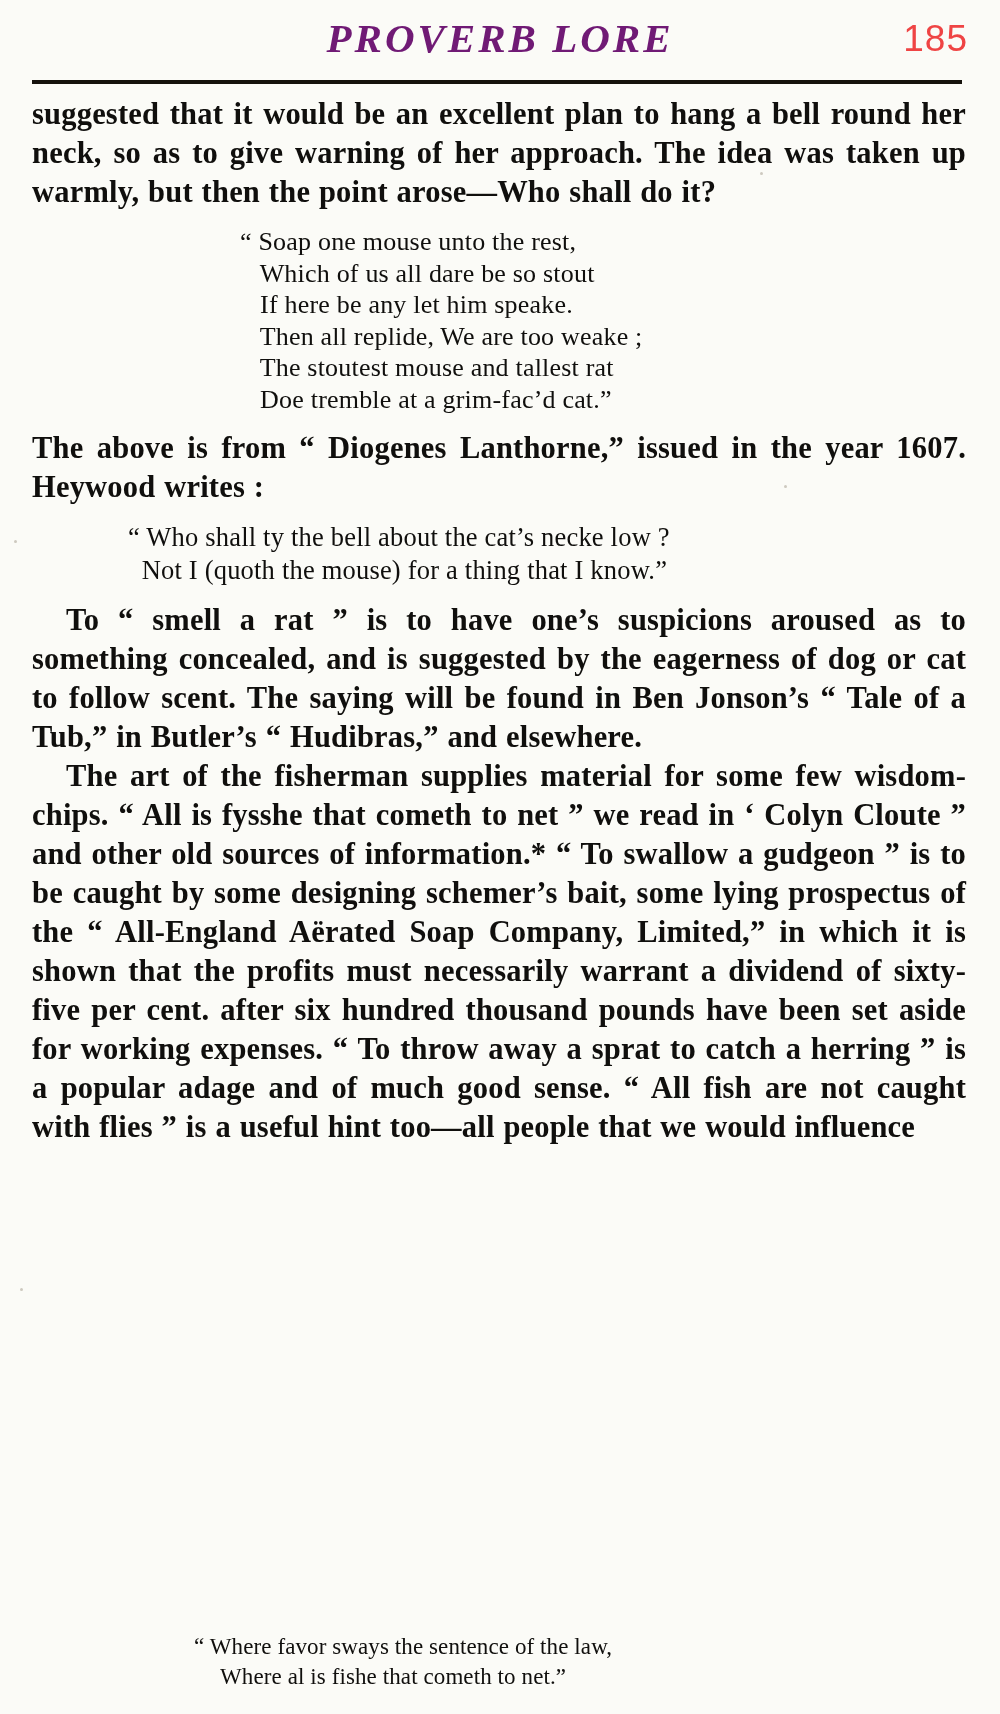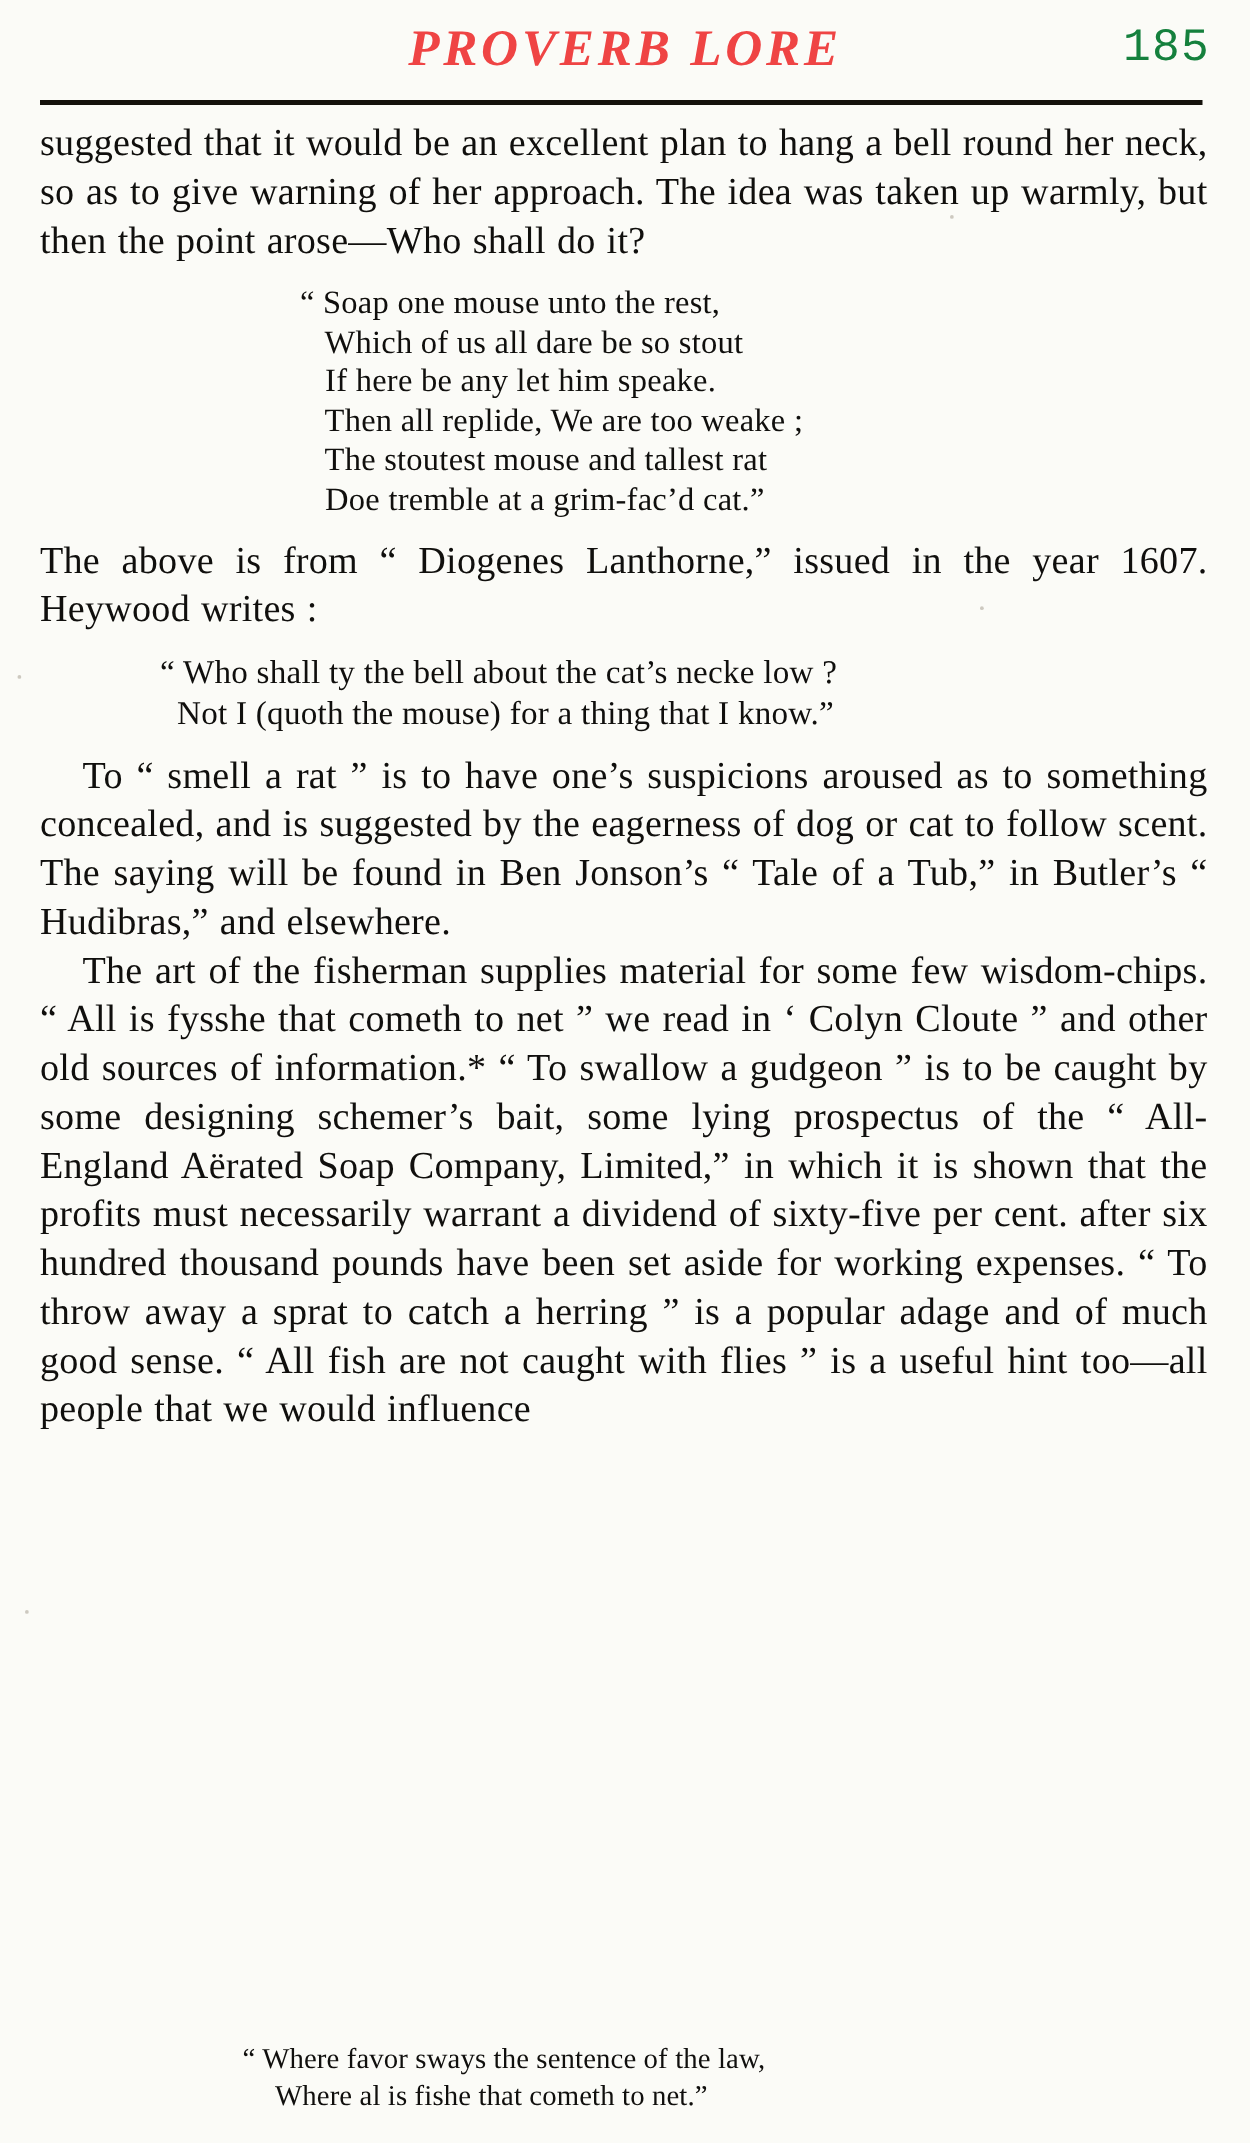--- a/index.html
+++ b/index.html
@@ -34,30 +34,30 @@
     position: absolute;
     left: 0;
     top: 0;
     width: 940px;
     text-align: center;
     font-family: "Liberation Serif", serif;
     font-style: italic;
     font-weight: bold;
     font-size: 41px;
     letter-spacing: 3px;
-    color: #ef4444;
+    color: #701a75;
   }
   .header-folio {
     position: absolute;
     right: 2px;
     top: 4px;
     font-size: 37px;
     letter-spacing: 1px;
-    color: #15803d;
-    font-family: Liberation Mono, monospace;
+    color: #ef4444;
+    font-family: Liberation Sans, sans-serif;
   }
   .rule {
     position: absolute;
     left: 32px;
     top: 80px;
     width: 930px;
     height: 4px;
     background: #15120c;
   }
   
@@ -68,20 +68,21 @@
     width: 934px;
   }
   p.body {
     margin: 0 0 0 0;
     font-size: 30.5px;
     line-height: 39px;
     text-align: justify;
     text-justify: inter-word;
     letter-spacing: 0.2px;
     word-spacing: 1px;
+    font-weight: bold;
   }
   p.body.indent {
     text-indent: 34px;
   }
   .quote {
     margin: 14px 0 14px 0;
     font-size: 26px;
     line-height: 31.5px;
     letter-spacing: 0.2px;
   }

